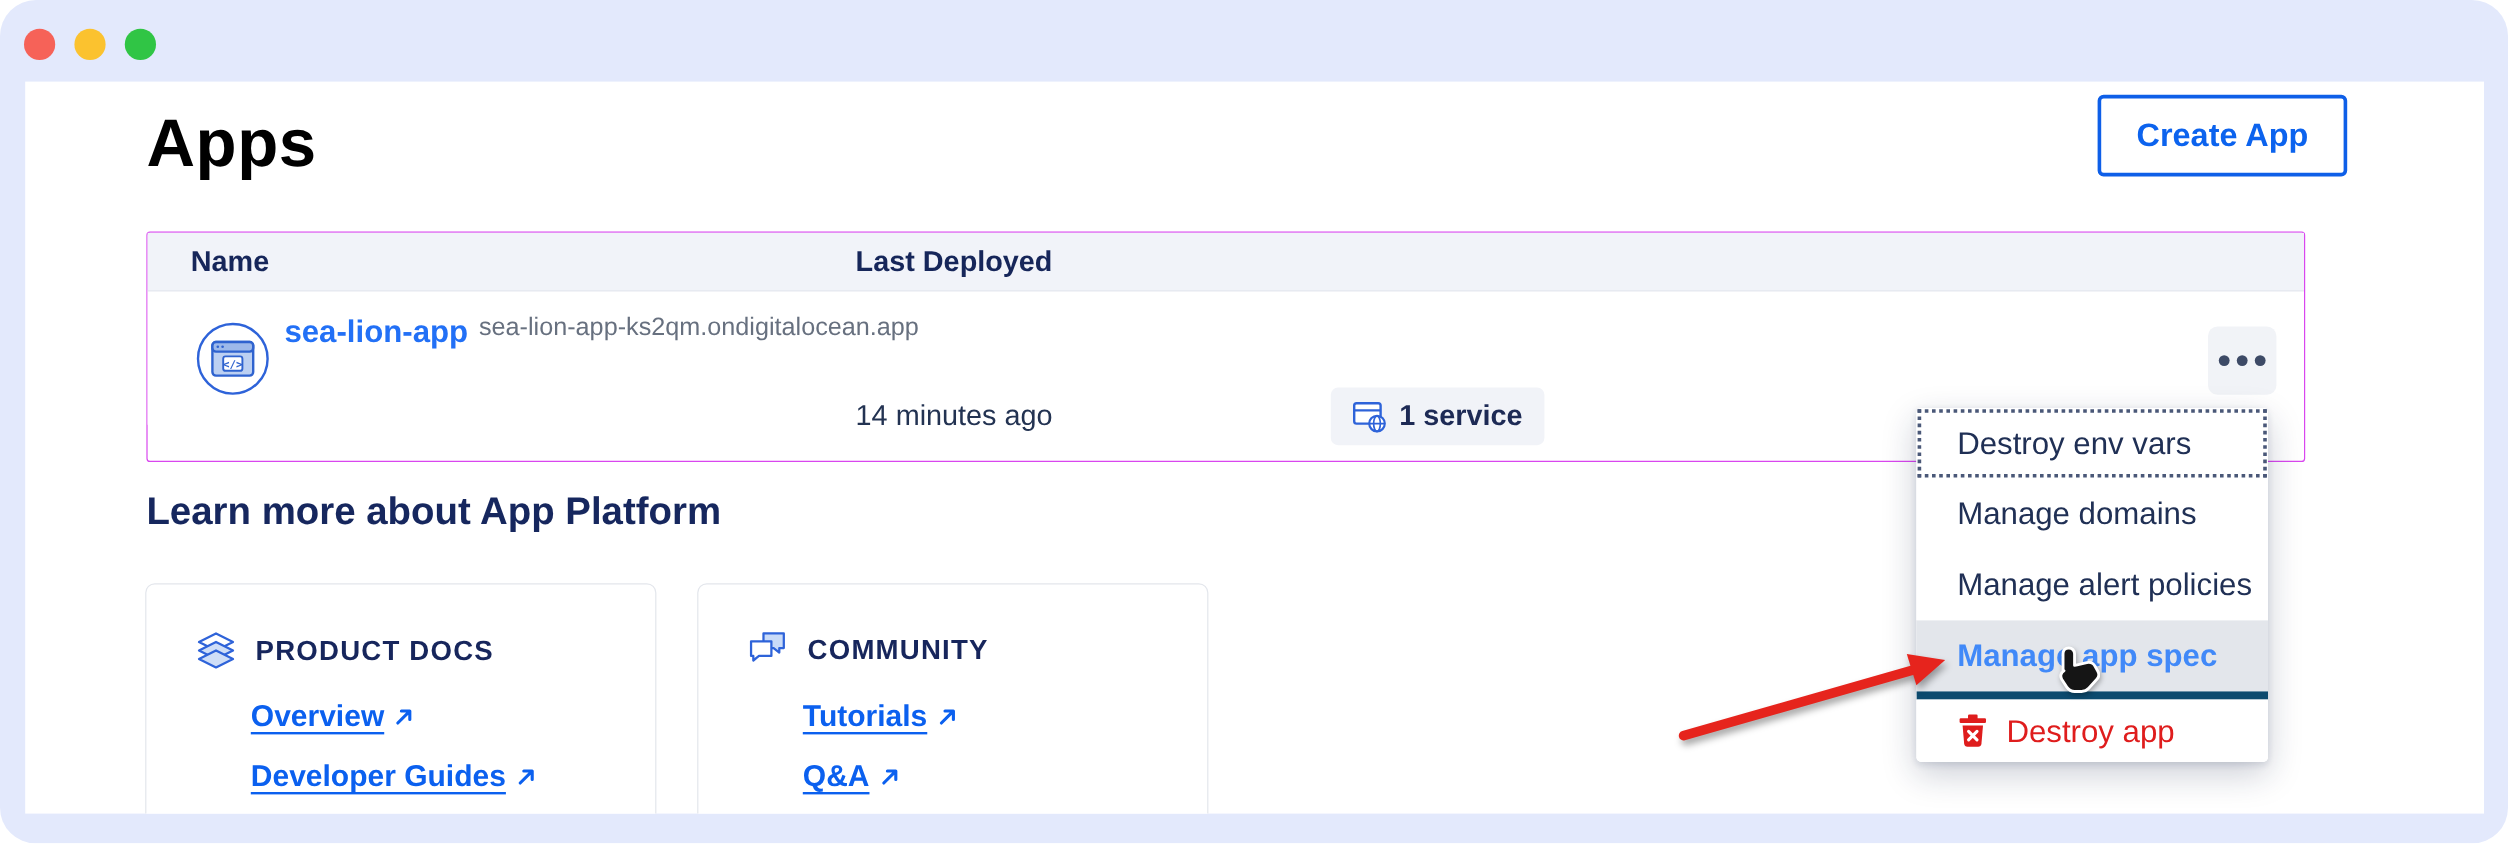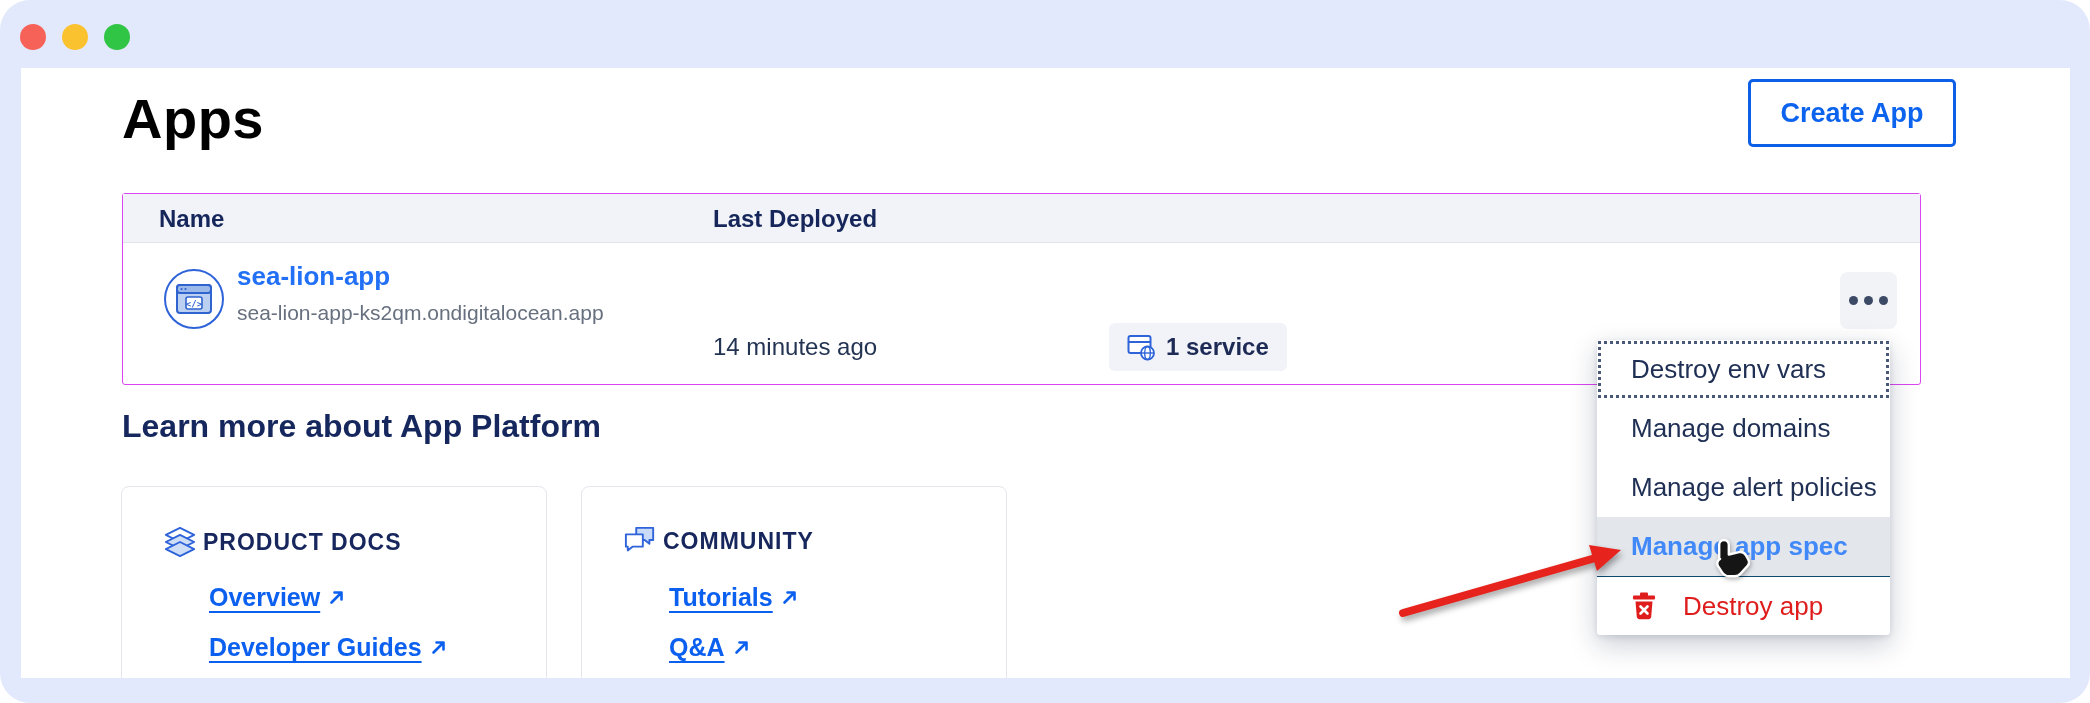--- a/index.html
+++ b/index.html
@@ -27,50 +27,50 @@
     border:1px solid #d946ef; border-radius:3px; background:#fff;text-decoration:underline; }
   .thead { position:relative; height:49px; background:#f1f3f9; border-bottom:1px solid #e0e4eb; }
   .th { position:absolute; top:0; height:49px; display:flex; align-items:center;
     font-size:24px; font-weight:700; color:#16265a; }
   .th.c-name { left:36px; }
   .th.c-deployed { left:590px; }
   .th.c-resources { left:980px; }
   .trow { position:relative; height:111px; background:#fff; }
   .app-avatar { position:absolute; left:41px; top:26px; width:60px; height:60px; border-radius:50%;
     border:2px solid #2e63d9; display:flex; align-items:center; justify-content:center; background:#fff; }
-  .name-block { position:absolute; left:114px; top:18px; display:flex; flex-direction:column; gap:9px; }
+  .name-block { position:absolute; left:114px; top:18px; display:flex; flex-direction:row; gap:9px; }
   .app-name { font-size:26px; font-weight:700; color:#2270f6; text-decoration:none; }
   .app-url { font-size:21px; color:#67707f; }
   .deployed-cell { position:absolute; left:590px; top:0; height:111px; display:flex; align-items:center;
     font-size:24px; color:#233352;margin-top:48px; }
   .res-badge { position:absolute; left:986px; top:32px; height:48px; background:#f1f3f8; border-radius:6px;
     display:flex; align-items:center; gap:10px; padding:0 18px;margin-top:48px; }
   .res-badge span { font-size:24px; font-weight:600; color:#1d2a55; }
   .dots-btn { position:absolute; left:1717px; top:29px; width:57px; height:57px; background:#f1f3f7;
     border:none; border-radius:8px; display:flex; align-items:center; justify-content:center; gap:6px; cursor:pointer; }
   .dot { width:9px; height:9px; border-radius:50%; background:#3d4a66; }
 
   
   .menu { position:absolute; left:1576px; top:272px; width:293px; background:#fff; border-radius:4px;
     box-shadow:0 10px 28px rgba(20,30,70,0.22), 0 2px 6px rgba(20,30,70,0.12); z-index:10; }
   .menu-item { position:relative; height:59px; display:flex; align-items:center; padding-left:34px;
     font-size:26px; font-weight:500; color:#203055; cursor:pointer; background:#fff; }
   .menu-item:first-child { border-radius:4px 4px 0 0; }
   .menu-item:last-child { border-radius:0 0 4px 4px; }
   .focus-ring { position:absolute; inset:1px; border:3px dotted #4a5878; pointer-events:none; }
   .menu-item.hovered { background:#e3e6eb; color:#4189f8; font-weight:600; }
-  .menu-item.danger { color:#df1d1d; border-top:1px solid #0c4a6e; gap:26px; }
+  .menu-item.danger { color:#df1d1d; border-top:7px solid #0c4a6e; gap:15px; }
 
   
   .learn-heading { position:absolute; left:101px; top:340px; font-size:32px; font-weight:700; color:#16275e; }
   .card { position:absolute; top:418px; width:426px; height:260px; background:#fff;
     border:1px solid #e3e6ec; border-radius:8px; }
   .card.c1 { left:100px; }
   .card.c2 { left:560px; }
-  .card-head { position:absolute; left:41px; top:38px; display:flex; align-items:center; gap:6px; }
+  .card-head { position:absolute; left:41px; top:38px; display:flex; align-items:center; gap:16px; }
   .card-title { font-size:23px; font-weight:700; color:#17265c; letter-spacing:1px; }
   .card-link { position:absolute; left:87px; display:flex; align-items:center; gap:8px;
     font-size:25px; font-weight:600; color:#0b60ef; text-decoration:none; cursor:pointer; }
   .card-link .txt { text-decoration:underline; text-underline-offset:5px; text-decoration-thickness:2px; }
   .card-link.l1 { top:96px; }
   .card-link.l2 { top:146px; }
 
   .anno-arrow { position:absolute; left:1350px; top:455px; z-index:20; pointer-events:none;
     filter:drop-shadow(2px 4px 3px rgba(0,0,0,0.35)); }
   .cursor-svg { position:absolute; left:1691px; top:470px; z-index:30; pointer-events:none;

